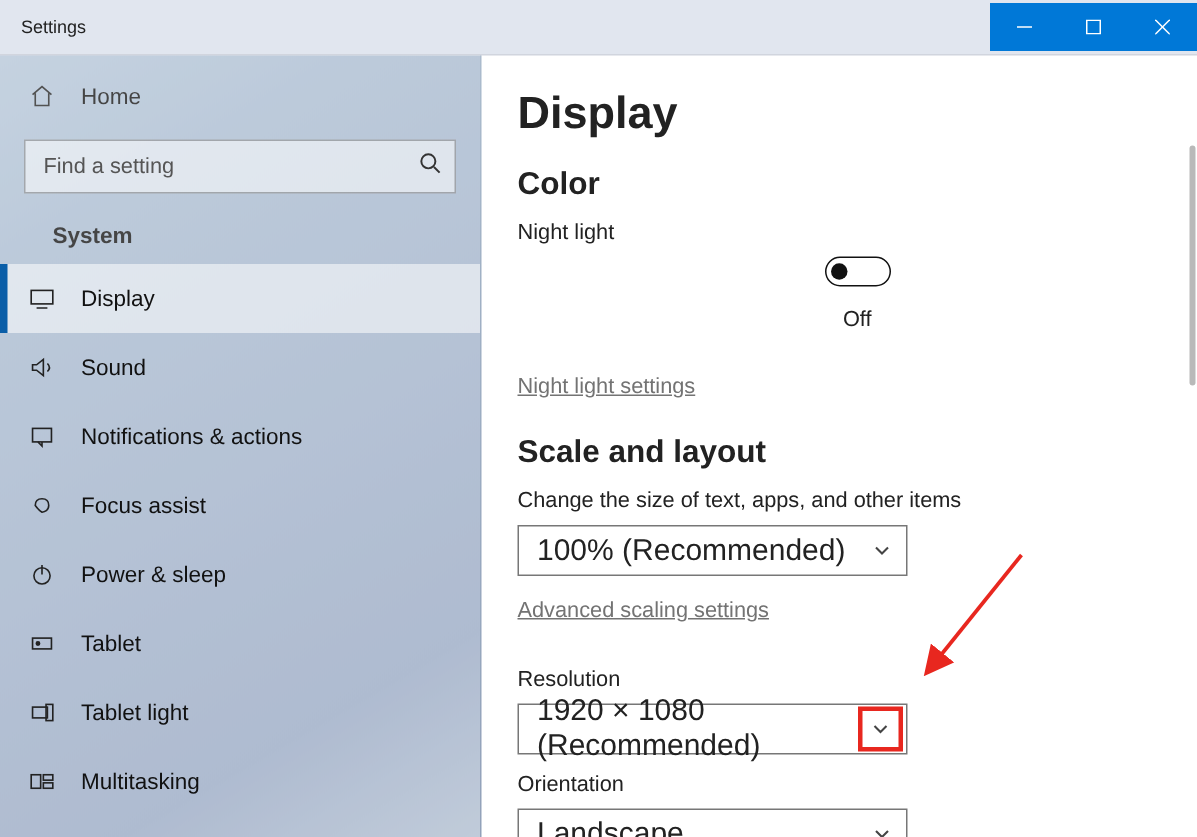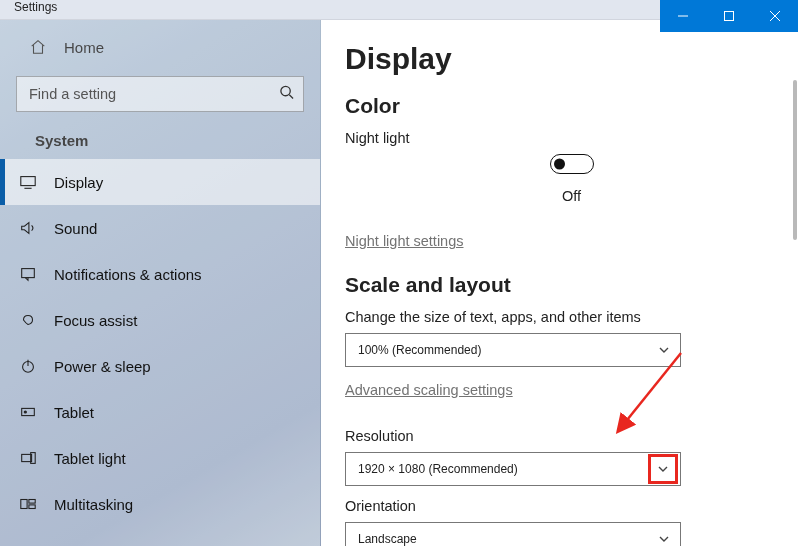--- a/index.html
+++ b/index.html
@@ -1,29 +1,29 @@
 <!DOCTYPE html>
 <html><head>
 <meta charset="utf-8">
 <style>
   * { box-sizing: border-box; margin: 0; padding: 0; font-family: "Segoe UI", -apple-system, sans-serif; }
   body { width: 798px; height: 558px; overflow: hidden; background: #fff; position: relative; }
 
-  .titlebar { height: 20px; display: flex; align-items: flex-start; background: rgba(200,210,225,0.55); border-bottom: 1px solid rgba(0,0,0,0.07); }
+  .titlebar { height: 37px; display: flex; align-items: center; background: rgba(200,210,225,0.55); border-bottom: 1px solid rgba(0,0,0,0.07); }
   .titlebar .title { font-size: 12px; color: #222; padding-left: 14px; flex: 1; }
   .caption-btns { display: flex; height: 32px; }
   .caption-btns .cbtn { width: 46px; display: flex; align-items: center; justify-content: center; color: #fff; background: #0078d7; }
   .cbtn svg { width: 10px; height: 10px; stroke: #fff; stroke-width: 1; fill: none; }
 
   .workspace { display: flex; height: 526px; }
 
   .sidebar { width: 321px; height: 100%; background: linear-gradient(150deg, #b5c6d8 0%, #a9bbd0 20%, #98a8c3 80%, #b0bed0 100%); position: relative; border-right: 1px solid rgba(0,0,0,0.05); padding-top: 8px; }
   .sidebar::before { content: ""; position: absolute; inset: 0; background: rgba(255,255,255,0.22); pointer-events: none; }
 
-  .home-row { display: flex; align-items: center; gap: 16px; padding: 10px 18px 10px 28px; color: #111; font-size: 15px; }
+  .home-row { display: flex; align-items: center; gap: 16px; padding: 10px 18px 10px 18px; color: #111; font-size: 15px; }
   .home-row .icon, .nav-row .icon { width: 20px; display: flex; justify-content: center; }
   .home-row svg, .nav-row svg { width: 18px; height: 18px; stroke: #222; stroke-width: 1.2; fill: none; }
 
   .search-wrap { margin: 10px 16px 8px 16px; position: relative; }
   .search-wrap input { width: 100%; height: 36px; padding: 0 36px 0 12px; font-size: 14.5px; color: #333; background: rgba(255,255,255,0.55); border: 1px solid rgba(0,0,0,0.28); outline: none; }
   .search-wrap input::placeholder { color: #555; }
   .search-wrap .sicon { position: absolute; right: 10px; top: 50%; transform: translateY(-50%); }
   .search-wrap .sicon svg { width: 15px; height: 15px; stroke: #333; stroke-width: 1.4; fill: none; }
 
   .section-heading { font-size: 15px; font-weight: 600; color: #111; padding: 12px 18px 10px 35px; }
@@ -35,21 +35,21 @@
   .main { flex: 1; padding: 22px 0 0 24px; position: relative; color: #222; overflow: hidden; }
   .main h1 { font-size: 30px; font-weight: 600; margin-bottom: 18px; }
   .main h2 { font-size: 21px; font-weight: 600; margin: 4px 0 12px 0; }
   .label { font-size: 14.5px; color: #222; margin-bottom: 8px; }
   .toggle-row { display: flex; align-items: center; gap: 14px; margin-bottom: 28px; flex-direction: column; }
   .toggle { width: 44px; height: 20px; border: 1.6px solid #111; border-radius: 20px; position: relative; background: transparent; }
   .toggle .knob { width: 11px; height: 11px; background: #111; border-radius: 50%; position: absolute; left: 3px; top: 50%; transform: translateY(-50%); }
   .toggle-state { font-size: 14.5px; }
   .link { color: #737373; font-size: 14.5px; margin-bottom: 20px; display: inline-block; text-decoration: underline; }
 
-  .dropdown { width: 336px; height: 34px; border: 1px solid #777; background: #fff; display: flex; align-items: center; justify-content: space-between; padding: 0 10px 0 12px; font-size: 12px; margin-bottom: 14px; }
+  .dropdown { width: 260px; height: 34px; border: 1px solid #777; background: #fff; display: flex; align-items: center; justify-content: space-between; padding: 0 10px 0 12px; font-size: 20px; margin-bottom: 14px; }
   .dropdown .chev { width: 12px; height: 12px; stroke: #444; stroke-width: 1.4; fill: none; }
   .dropdown.callout { margin-bottom: 12px; position: relative; }
   .dropdown.callout .chev-box { width: 30px; height: 30px; display: flex; align-items: center; justify-content: center; position: absolute; right: 2px; top: 50%; transform: translateY(-50%); border: 3px solid #e8271f; }
 
   .arrow-annot { position: absolute; pointer-events: none; }
 
   .scroll-thumb { position: absolute; right: 1px; top: 60px; width: 4px; height: 160px; background: #b9b9b9; border-radius: 2px; }
 </style>
 </head>
 <body>

